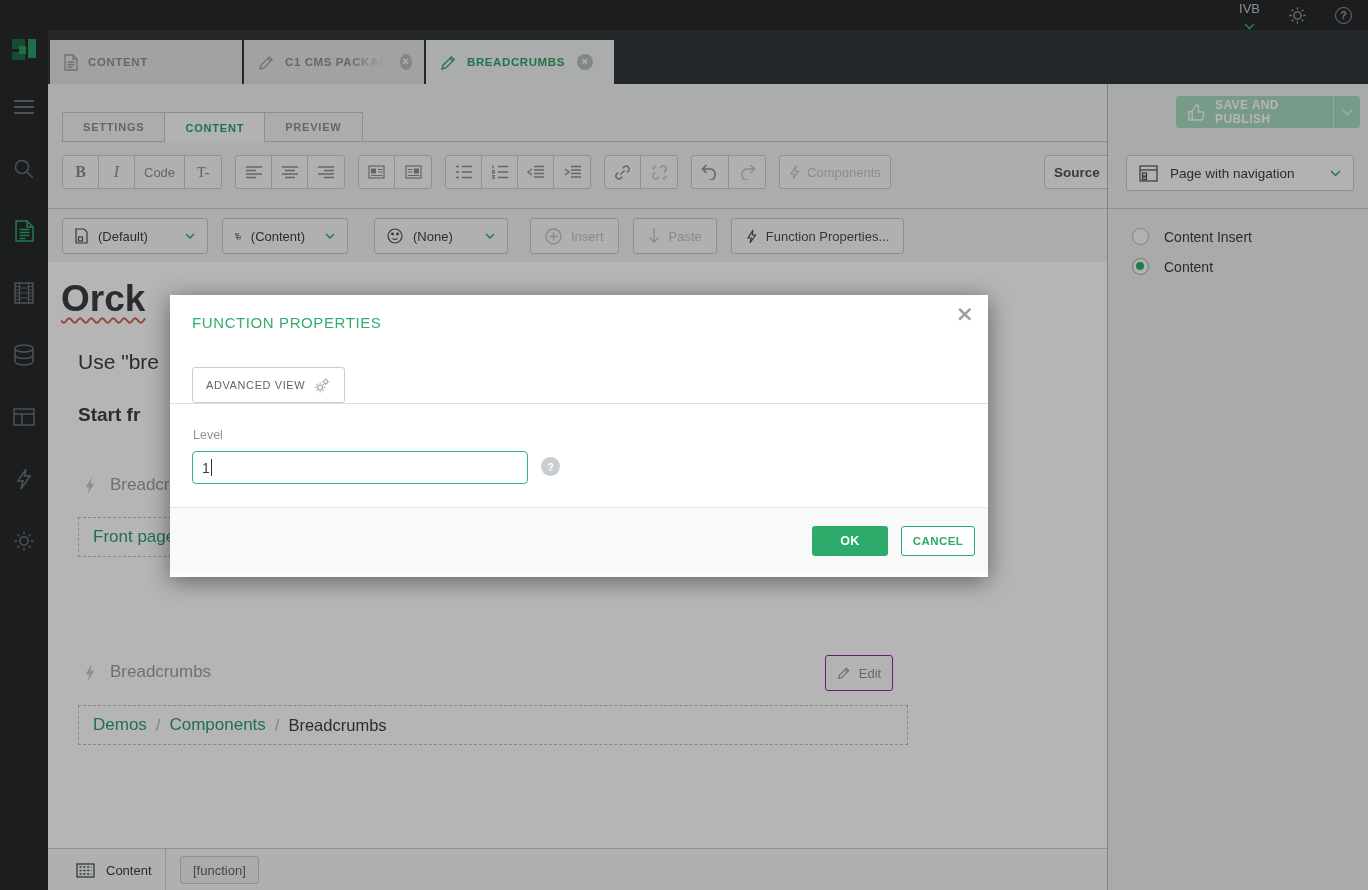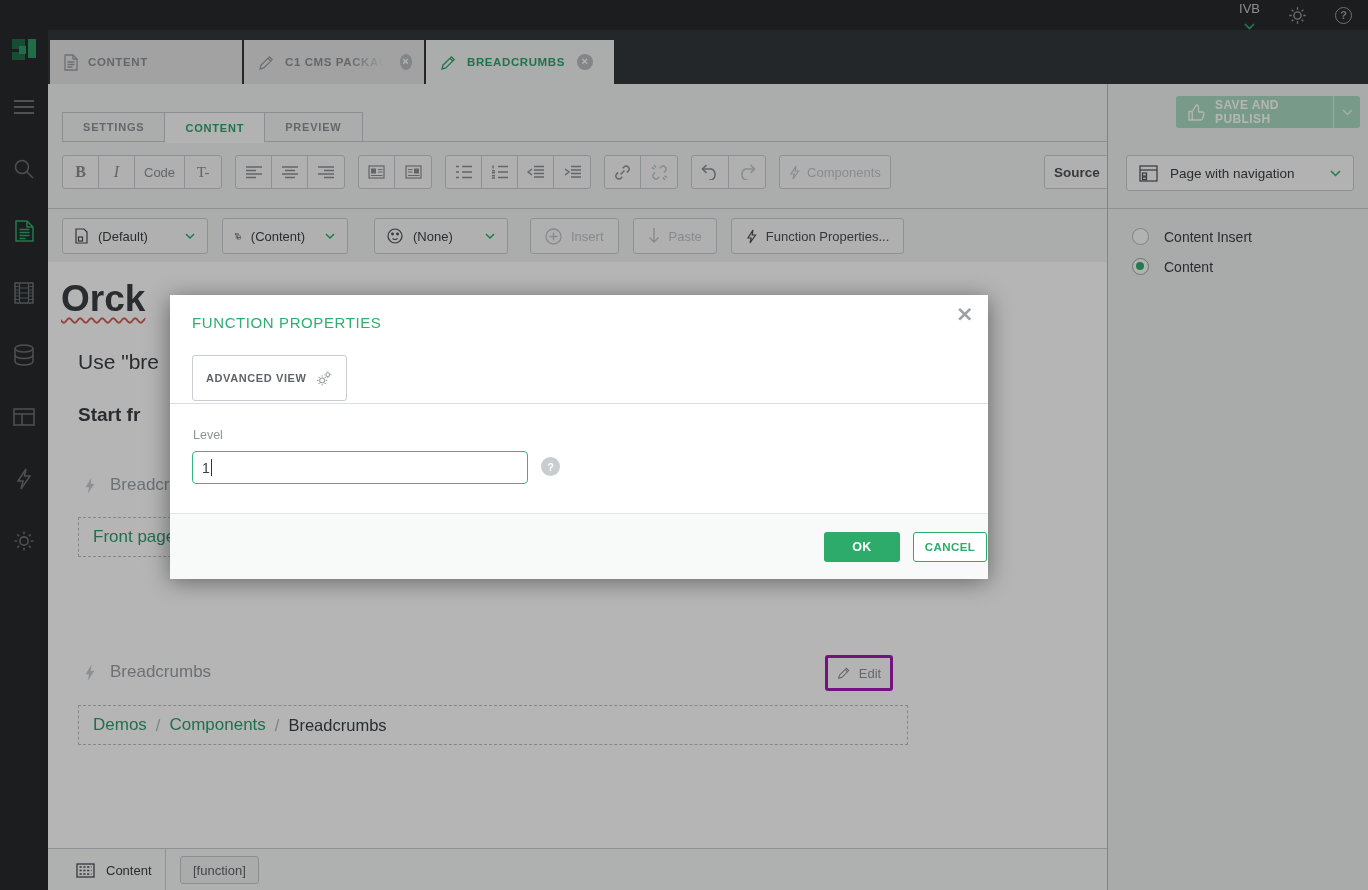--- a/index.html
+++ b/index.html
@@ -76,21 +76,21 @@
   .h1 { position:absolute; left:13px; top:16px; font-size:37px; font-weight:bold; color:#3c4043;
         text-decoration:underline; text-decoration-style:wavy; text-decoration-color:#d65c53; text-decoration-thickness:2px; text-underline-offset:6px; }
   .para { position:absolute; left:30px; top:88px; font-size:21px; color:#3c4043; }
   .h2a { position:absolute; left:30px; top:142px; font-size:19px; font-weight:bold; color:#3c4043; }
   .fnrow1 { position:absolute; left:36px; top:213px; display:flex; align-items:center; gap:14px; color:#9aa0a4; font-size:17px; }
   .fnrow1 .bolt, .fnrow2 .bolt { color:#c7cbce; display:flex; }
   .dashbox1 { position:absolute; left:30px; top:255px; width:830px; height:40px; border:1px dashed #bcc0c3; display:flex; align-items:center; padding-left:14px; }
   .greenlink { color:#2f9e6d; font-size:17px; }
   .h2b { position:absolute; left:30px; top:318px; font-size:27px; font-weight:bold; color:#3c4043; }
   .fnrow2 { position:absolute; left:36px; top:400px; display:flex; align-items:center; gap:14px; color:#9aa0a4; font-size:17px; }
-  .editbtn { position:absolute; left:777px; top:393px; width:68px; height:36px; background:#fdfdfd; border:3px solid #a21caf;
+  .editbtn { position:absolute; left:777px; top:393px; width:68px; height:36px; background:#fdfdfd; border:1px solid #a21caf;
              border-radius:3px; display:flex; align-items:center; justify-content:center; gap:8px; color:#8e9296; font-size:13px; cursor:pointer; }
   .dashbox2 { position:absolute; left:30px; top:443px; width:830px; height:40px; border:1px dashed #bcc0c3;
               display:flex; align-items:center; padding-left:14px; gap:9px; font-size:16.5px; }
   .bc-sep { color:#a9bdb2; }
   .bc-last { color:#3c4043; }
 
   
   .statusbar { position:absolute; left:0; top:764px; width:1059px; height:42px; background:#f7f8f8; border-top:1px solid #c9cdd0; }
   .sb-left { position:absolute; left:28px; top:0; height:42px; display:flex; align-items:center; gap:11px; color:#3c4043; font-size:13px; }
   .sb-ic { color:#4a4f53; display:flex; }
@@ -117,32 +117,32 @@
   .radio.sel::after { content:""; position:absolute; left:3px; top:3px; width:8px; height:8px; border-radius:50%; background:#2fae6e; }
   .radio-label { font-size:14px; color:#3c4043; }
 
   
   .overlay { position:absolute; inset:0; background:rgba(0,0,0,.29); z-index:50; }
   .modal { position:absolute; left:170px; top:295px; width:818px; height:282px; background:#fff; z-index:60;
            box-shadow:0 4px 22px rgba(0,0,0,.45); }
   .m-close { position:absolute; right:14px; top:6px; font-size:22px; font-weight:bold; color:#9aa0a3; cursor:pointer;
              font-family:"DejaVu Sans", sans-serif; }
   .m-title { position:absolute; left:22px; top:19px; font-size:15px; color:#2fae6e; letter-spacing:.6px; font-weight:500; }
-  .adv-btn { position:absolute; left:22px; top:60px; height:46px; padding:0 13px; background:#fff; border:1px solid #c9cdd0;
-             border-radius:3px; display:flex; align-items:center; gap:9px; font-size:11px; letter-spacing:.6px; color:#5f6469; cursor:pointer;font-weight:bold; }
+  .adv-btn { position:absolute; left:22px; top:72px; height:36px; padding:0 13px; background:#fff; border:1px solid #c9cdd0;
+             border-radius:3px; display:flex; align-items:center; gap:9px; font-size:11px; letter-spacing:.6px; color:#5f6469; cursor:pointer; }
   .adv-btn .gears { color:#9aa0a4; display:flex; }
   .m-body { position:absolute; left:0; top:108px; width:818px; height:108px; border-top:1px solid #dcdfe1; background:#fff; }
   .f-label { position:absolute; left:23px; top:24px; font-size:12.5px; color:#8e9296; }
   .f-input { position:absolute; left:22px; top:47px; width:336px; height:33px; border:1px solid #36b57f; border-radius:4px;
              background:#fff; display:flex; align-items:center; padding-left:9px; font-size:14px; color:#3c4043; cursor:text; }
   .caret { width:1px; height:17px; background:#333; margin-left:1px; }
   .f-help { position:absolute; left:371px; top:53px; width:19px; height:19px; border-radius:50%; background:#c8cdd0;
             color:#fff; font-size:11px; font-weight:bold; display:flex; align-items:center; justify-content:center; }
-  .m-footer { position:absolute; left:0; top:218px; width:818px; height:66px; border-top:1px solid #e3e6e7; background:#f8f9f9;
-              display:flex; align-items:center; justify-content:flex-end; gap:13px; padding-right:1px; }
+  .m-footer { position:absolute; left:0; top:212px; width:818px; height:66px; border-top:1px solid #e3e6e7; background:#f8f9f9;
+              display:flex; align-items:center; justify-content:flex-end; gap:13px; padding-right:13px; }
   .ok-btn { width:76px; height:30px; background:#2cab6a; border:none; border-radius:3px; color:#fff; font-size:12.5px;
             font-weight:bold; letter-spacing:.4px; cursor:pointer; display:flex; align-items:center; justify-content:center; }
   .cancel-btn { width:74px; height:30px; background:#fff; border:1px solid #2cab6a; border-radius:3px; color:#2cab6a;
                 font-size:11.5px; font-weight:bold; letter-spacing:.4px; cursor:pointer; display:flex; align-items:center; justify-content:center; }
 
   svg { display:block; }
 </style>
 </head>
 <body>
 

